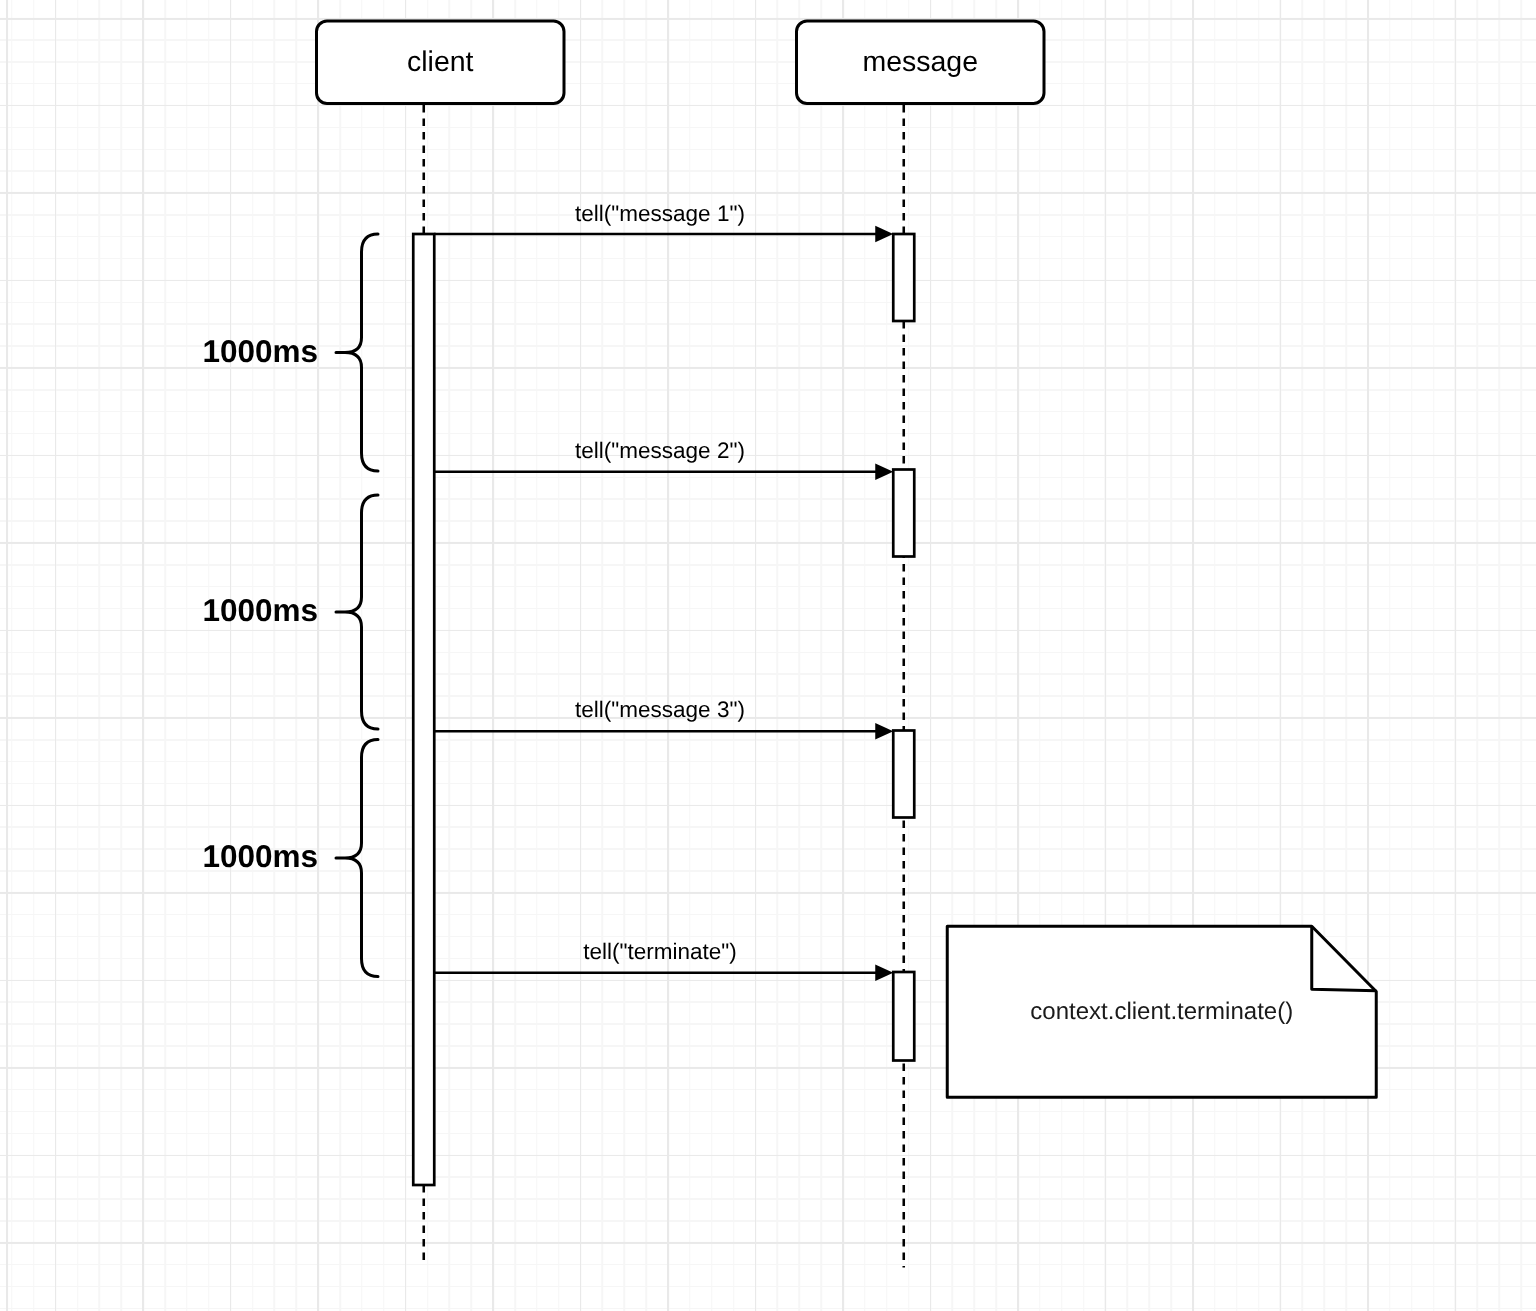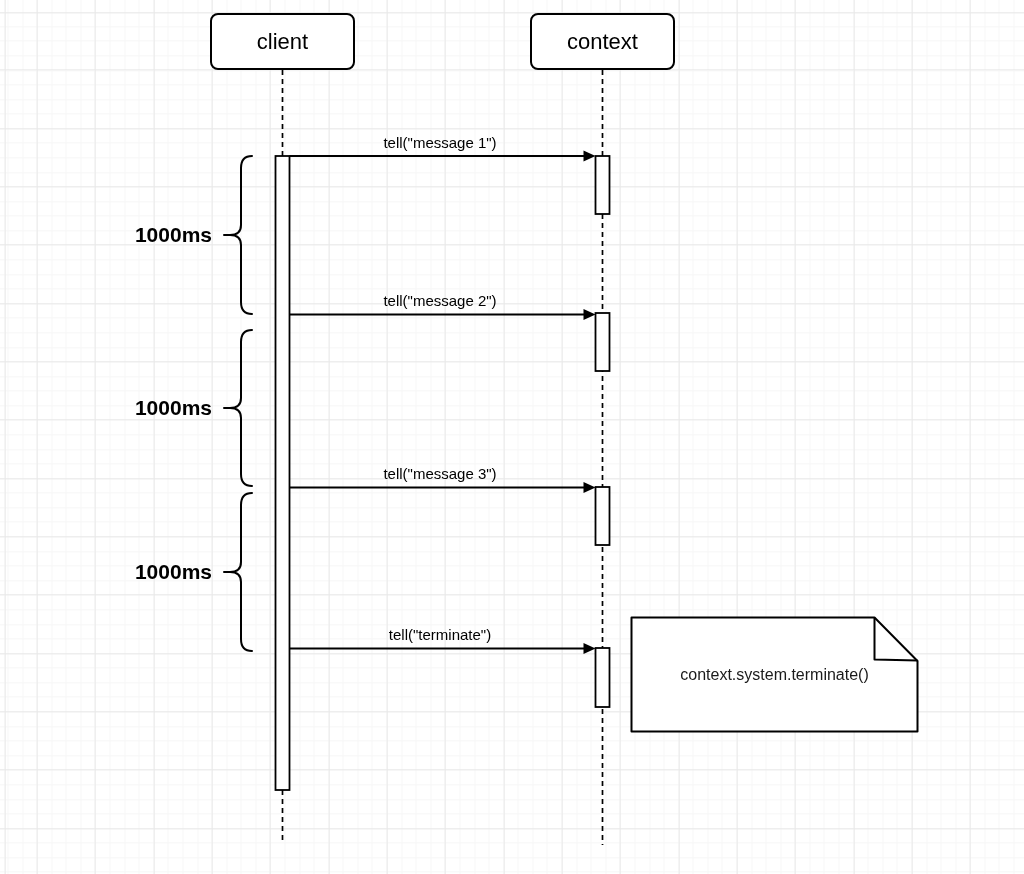--- a/index.html
+++ b/index.html
@@ -24,30 +24,30 @@
     background-position: 36.7px 0, 0 13.3px, 7.5px 0, 0 13.3px;
   }
   svg.shapes {
     position: absolute;
     left: 0; top: 0;
     width: 1024px;
     height: 874px;
   }
   .actor {
     position: absolute;
-    width: 145px;
+    width: 167px;
     height: 57px;
     box-sizing: border-box;
     background: #ffffff;
     border: 2px solid #000000;
     border-radius: 8px;
     display: flex;
     align-items: center;
     justify-content: center;
-    font-size: 22px;
+    font-size: 19px;
     color: #000000;
   }
   .actor-client { left: 210px; top: 13px; }
   .actor-server { left: 530px; top: 13px; }
   .msg-label {
     position: absolute;
     left: 290px;
     width: 300px;
     height: 20px;
     text-align: center;
@@ -120,27 +120,27 @@
     <path d="M252,493 Q241,493 241,505 L241,562 Q241,572 230,572 L224,572 M230,572 Q241,572 241,582 L241,639 Q241,651 252,651" fill="none" stroke="#000000" stroke-width="2" stroke-linecap="round" stroke-linejoin="round"></path>
 
     <path d="M631.5,617.5 L874.5,617.5 L917.5,661 L917.5,731.5 L631.5,731.5 Z" fill="#ffffff" stroke="#000000" stroke-width="2" stroke-linejoin="round"></path>
     <path d="M874.5,617.5 L874.5,659.5 L917.5,660.5" fill="none" stroke="#000000" stroke-width="2" stroke-linejoin="round"></path>
   </svg>
 
   <div class="actor actor-client">
     <span>client</span>
   </div>
   <div class="actor actor-server">
-    <span>context</span>
+    <span>message</span>
   </div>
 
   <div class="msg-label" style="top:134px">tell("message 1")</div>
   <div class="msg-label" style="top:292px">tell("message 2")</div>
   <div class="msg-label" style="top:465px">tell("message 3")</div>
   <div class="msg-label" style="top:626px">tell("terminate")</div>
 
   <div class="duration-label" style="top:225px">1000ms</div>
   <div class="duration-label" style="top:398px">1000ms</div>
   <div class="duration-label" style="top:562px">1000ms</div>
 
-  <div class="note-text">context.system.terminate()</div>
+  <div class="note-text">context.client.terminate()</div>
 
 </div>
 
 </body></html>

